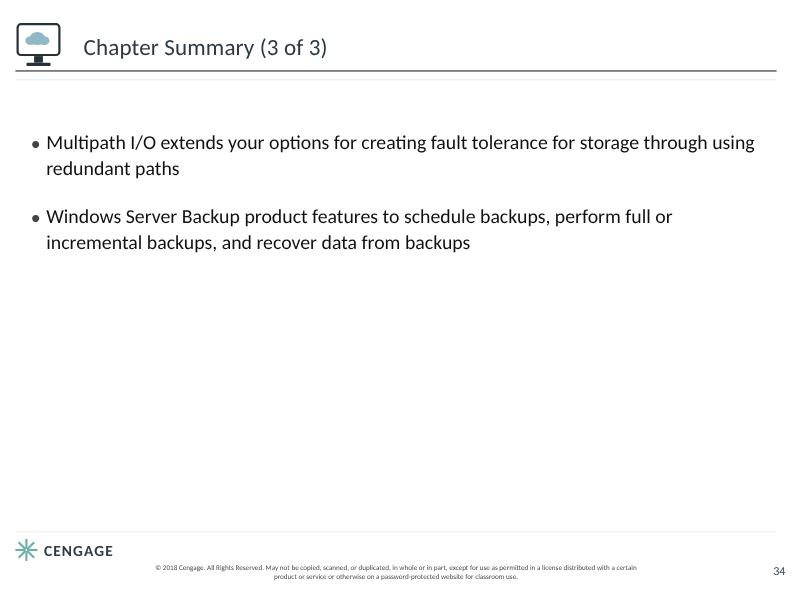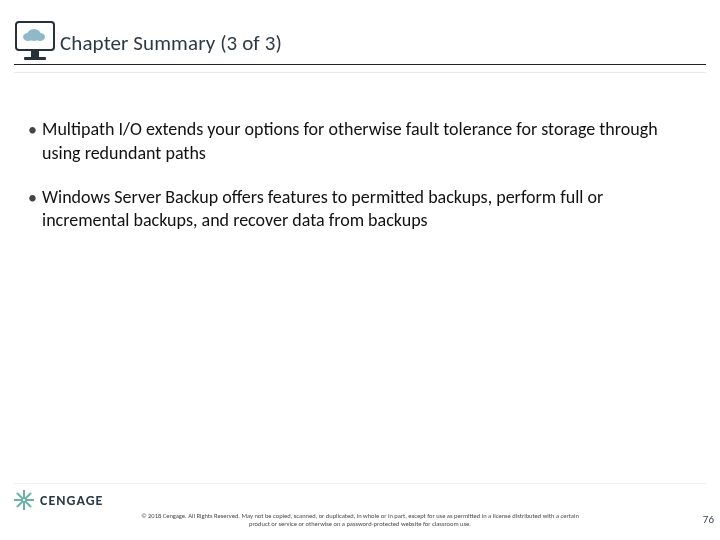--- a/index.html
+++ b/index.html
@@ -1,20 +1,20 @@
 <!DOCTYPE html>
 <html><head>
 <meta charset="utf-8">
 <style>
   * { box-sizing: border-box; margin: 0; padding: 0; }
   html, body { width: 720px; height: 540px; font-family: "Segoe UI", "Calibri", Arial, sans-serif; background: #fff; color: #111; overflow: hidden; }
   .slide { position: relative; width: 720px; height: 540px; }
 
   
-  .header { position: absolute; left: 14px; top: 18px; right: 14px; height: 50px; display: flex; align-items: center; }
+  .header { position: absolute; left: 14px; top: 18px; right: 14px; height: 50px; display: flex; align-items: center; gap: 16px; }
   .monitor { width: 42px; height: 44px; margin-right: 4px; display: flex; flex-direction: column; align-items: center; }
   .monitor-screen { width: 40px; height: 30px; border: 2px solid #263238; border-radius: 4px; background: #fff; display:flex; align-items:center; justify-content:center; }
   .cloud { width: 24px; height: 14px; position: relative; }
   .cloud::before, .cloud::after { content:""; position:absolute; background:#8fb9c9; border-radius:50%; }
   .cloud::before { width:14px; height:12px; left:4px; top:0; }
   .cloud::after  { width:10px; height:8px; left:0; top:4px; box-shadow: 12px 0 0 0 #8fb9c9; }
   .monitor-stand { width: 8px; height: 6px; background:#263238; }
   .monitor-base  { width: 22px; height: 3px; background:#263238; border-radius:1px; }
   .title { font-size: 21px; color:#2d3a46; font-weight:400; letter-spacing:.1px; }
   .rule  { position:absolute; left:14px; right:14px; top:64px; height:0; border-top:1px solid #222; }
@@ -61,25 +61,25 @@
       <div class="monitor-base"></div>
     </div>
     <div class="title">Chapter Summary (3 of 3)</div>
   </div>
   <div class="rule"></div>
   <div class="rule-fade"></div>
 
   <div class="content">
     <div class="bullet">
       <div class="dot">•</div>
-      <div class="txt">Multipath I/O extends your  options for otherwise fault tolerance for storage through using redundant paths</div>
+      <div class="txt">Multipath I/O extends your  options for creating fault tolerance for storage through using redundant paths</div>
     </div>
     <div class="bullet">
       <div class="dot">•</div>
-      <div class="txt">Windows Server Backup offers features to permitted backups, perform full or incremental backups, and recover data from backups</div>
+      <div class="txt">Windows Server Backup product features to schedule backups, perform full or incremental backups, and recover data from backups</div>
     </div>
   </div>
 
   <div class="foot-line"></div>
 
   <div class="footer">
     <div class="brand">
       <div class="brand-burst">
         <span></span>
           <span></span>
@@ -88,15 +88,15 @@
           <span></span>
           <span></span>
           <span></span>
           <span></span>
       </div>
       <div class="brand-name">CENGAGE</div>
     </div>
   </div>
 
   <div class="copyright">© 2018 Cengage. All Rights Reserved. May not be copied, scanned, or duplicated, in whole or in part, except for use as permitted in a license distributed with a certain product or service or otherwise on a password-protected website for classroom use.</div>
-  <div class="pagenum">76</div>
+  <div class="pagenum">34</div>
 
 </div>
 
 </body></html>

